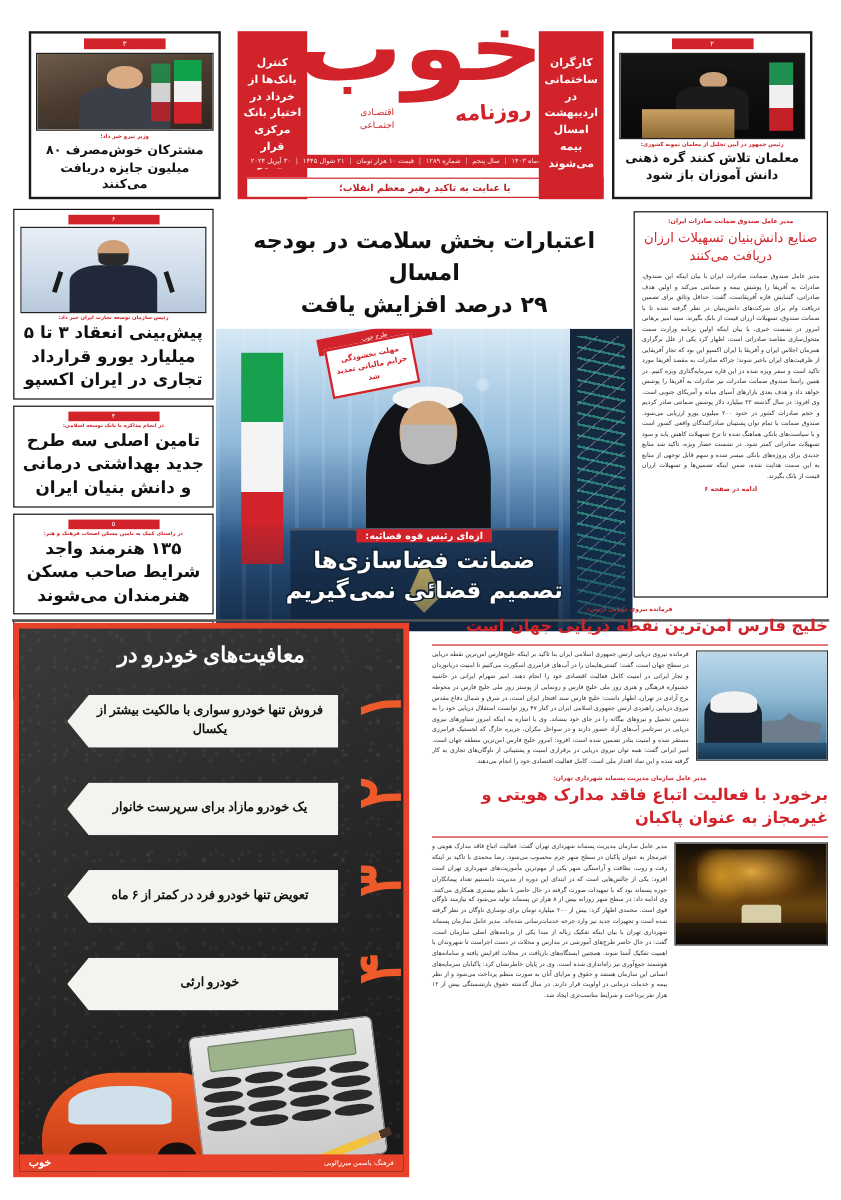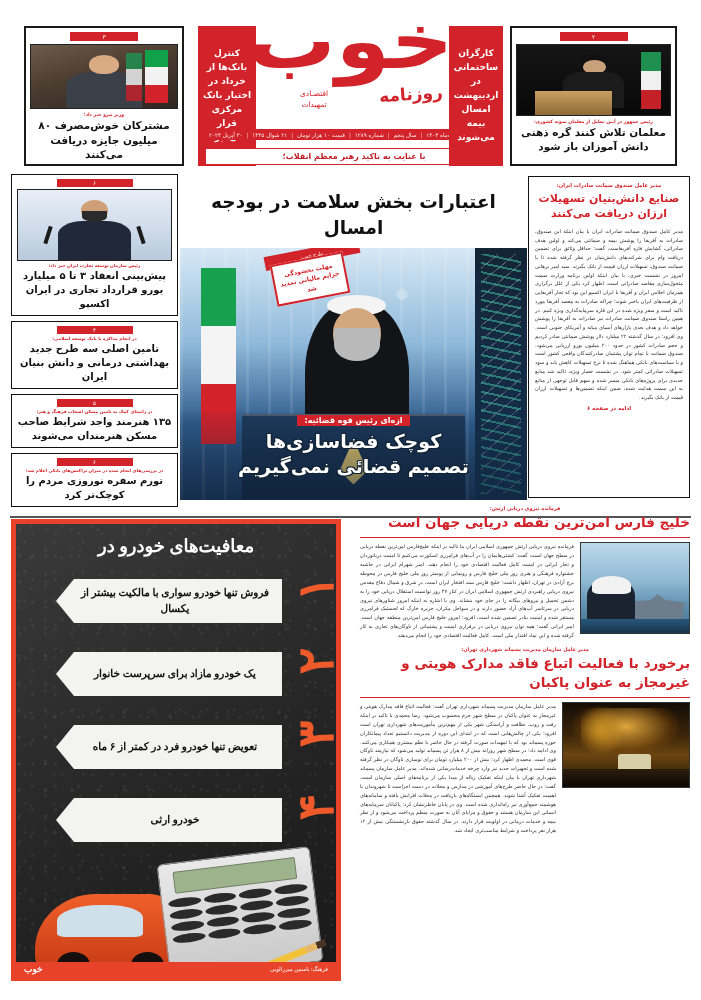--- a/index.html
+++ b/index.html
@@ -125,21 +125,21 @@
   
   .mid { position: relative; width: 701px; height: 336px; }
 
   
   .col-text {
     position: absolute; right: 11px; top: 8px; width: 162px; height: 322px;
     border: 1.4px solid #111; background: #fff; padding: 5px 6px;
   }
   .ct-kicker { color:#d2232a; font-size:5.2px; font-weight:bold; text-align:center; margin-bottom:3px; }
   .ct-title {
-    color:#d2232a; font-size:11px; font-weight:bold; text-align:center;
+    color:#d2232a; font-size:11px; font-weight:normal; text-align:center;
     line-height:1.4; margin-bottom:5px; letter-spacing:-.3px;
   }
   .ct-body {
     font-size: 5.1px; line-height: 1.72; text-align: justify; color: #2a2a2a;
     column-count: 1; letter-spacing: -.05px;
   }
   .ct-more { color:#d2232a; font-size:5.4px; font-weight:bold; text-align:center; margin-top:3px; }
 
   
   .lead { position: absolute; left: 180px; top: 4px; width: 347px; margin-top: 15px; }
@@ -234,21 +234,21 @@
       repeating-linear-gradient(12deg, rgba(60,190,160,.55) 0 2px, transparent 2px 9px),
       repeating-linear-gradient(-40deg, rgba(255,255,255,.25) 0 1px, transparent 1px 11px);
   }
 
   
   .col-boxes { position:absolute; left: 11px; top: 6px; width: 167px; }
   .nbox { border:1.4px solid #111; background:#fff; padding:4px 5px; margin-bottom:5px; }
   .nb-bar { width:76px; height:8px; background:#d2232a; color:#fff; font-size:5.4px;
             line-height:8px; text-align:center; margin:0 auto 2px; }
   .nb-kicker { color:#d2232a; font-size:4.4px; font-weight:bold; text-align:center; margin-bottom:1px; white-space:nowrap; overflow:hidden; }
-  .nb-title { font-size:10px; font-weight:bold; text-align:center; line-height:1.4; color:#111; letter-spacing:-.3px; }
+  .nb-title { font-size:14px; font-weight:bold; text-align:center; line-height:1.4; color:#111; letter-spacing:-.3px; }
   .nb-photo { width:100%; height:72px; border:1px solid #222; overflow:hidden; margin-bottom:2px; }
 
   
   .hr-main { position:absolute; left:10px; right:10px; top:516px; height:2px; background:#555; }
 
   
   .bottom { position:absolute; left:0; top:505px; width:701px; height:495px; }
 
   .bl { position:absolute; right:11px; top:0; width:330px; }
   .story { border:0; margin-bottom:6px; }
@@ -374,21 +374,21 @@
 
     <div class="mast-col l">
       <span>کنترل بانک‌ها از خرداد در اختیار بانک مرکزی قرار می‌گیرد</span>
     </div>
 
     <div class="logo-wrap">
       <div class="logo-main">خوب</div>
       <div class="logo-sub">روزنامه</div>
       <div class="logo-tags">
         <div>اقتصـادی</div>
-        <div>تمهیدات</div>
+        <div>اجتمـاعی</div>
       </div>
     </div>
 
     <div class="date-bar">
       <i>سه‌شنبه ۱۱ اردیبهشت‌ماه ۱۴۰۳</i>
         <span class="date-sep">|</span>
       <i>سال پنجم</i>
         <span class="date-sep">|</span>
       <i>شماره ۱۲۸۹</i>
         <span class="date-sep">|</span>
@@ -426,39 +426,40 @@
     <div class="col-text">
       <div class="ct-kicker">مدیر عامل صندوق ضمانت صادرات ایران:</div>
       <div class="ct-title">صنایع دانش‌بنیان تسهیلات ارزان دریافت می‌کنند</div>
       <div class="ct-body">مدیر عامل صندوق ضمانت صادرات ایران با بیان اینکه این صندوق، صادرات به آفریقا را پوشش بیمه و ضمانتی می‌کند و اولین هدف صادراتی، گشایش فازه آفریقاست، گفت: حداقل وثائق برای تضمین دریافت وام برای شرکت‌های دانش‌بنیان در نظر گرفته شده تا با ضمانت صندوق، تسهیلات ارزان قیمت از بانک بگیرند. سید امیر برهانی امروز در نشست خبری، با بیان اینکه اولین برنامه وزارت صمت متحول‌سازی مقاصد صادراتی است، اظهار کرد یکی از علل برگزاری همزمان اجلاس ایران و آفریقا با ایران اکسپو این بود که تجار آفریقایی از ظرفیت‌های ایران باخبر شوند؛ چراکه صادرات به مقصد آفریقا مورد تاکید است و سفر ویژه شده در این قاره سرمایه‌گذاری ویژه کنیم. در همین راستا صندوق ضمانت صادرات نیز صادرات به آفریقا را پوشش خواهد داد و هدف بعدی بازارهای آسیای میانه و آمریکای جنوبی است. وی افزود: در سال گذشته ۲۲ میلیارد دلار پوشش ضمانتی صادر کردیم و حجم صادرات کشور در حدود ۲۰۰ میلیون یورو ارزیابی می‌شود. صندوق ضمانت با تمام توان پشتیبان صادرکنندگان واقعی کشور است و با سیاست‌های بانکی هماهنگ شده تا نرخ تسهیلات کاهش یابد و سود تسهیلات صادراتی کمتر شود. در نشست حضار ویژه، تاکید شد منابع جدیدی برای پروژه‌های بانکی میسر شده و سهم قابل توجهی از منابع به این سمت هدایت شده، ضمن اینکه تضمین‌ها و تسهیلات ارزان قیمت از بانک بگیرند.</div>
       <div class="ct-more">ادامه در صفحه ۶</div>
     </div>
 
     <div class="lead">
       <div class="lead-h">
         <div>اعتبارات بخش سلامت در بودجه امسال</div>
+        <div>۲۹ درصد افزایش یافت</div>
       </div>
       <div class="lead-photo">
         <div class="lp-wall"></div>
         <div class="lp-logo-rep"></div>
         <div class="lp-flag"></div>
         <div class="lp-calli"></div>
         <div class="lp-cleric"></div>
         <div class="lp-turban"></div>
         <div class="lp-face"></div>
         <div class="lp-beard"></div>
         <div class="lp-podium"></div>
         <div class="lp-emblem"></div>
 
         <div class="lp-stampband">طرح خوب</div>
         <div class="lp-stamp">مهلت بخشودگی جرایم مالیاتی تمدید شد</div>
 
         <div class="lp-quote">
           <div class="lp-qkicker">ازه‌ای رئیس قوه قضائیه:</div>
-          <div class="lp-qtext">کوچک فضاسازی‌ها</div>
+          <div class="lp-qtext">ضمانت فضاسازی‌ها</div>
           <div class="lp-qtext">تصمیم قضائی نمی‌گیریم</div>
         </div>
       </div>
     </div>
 
     <div class="col-boxes">
 
       <div class="nbox">
         <div class="nb-bar">۶</div>
         <div class="nb-photo">

